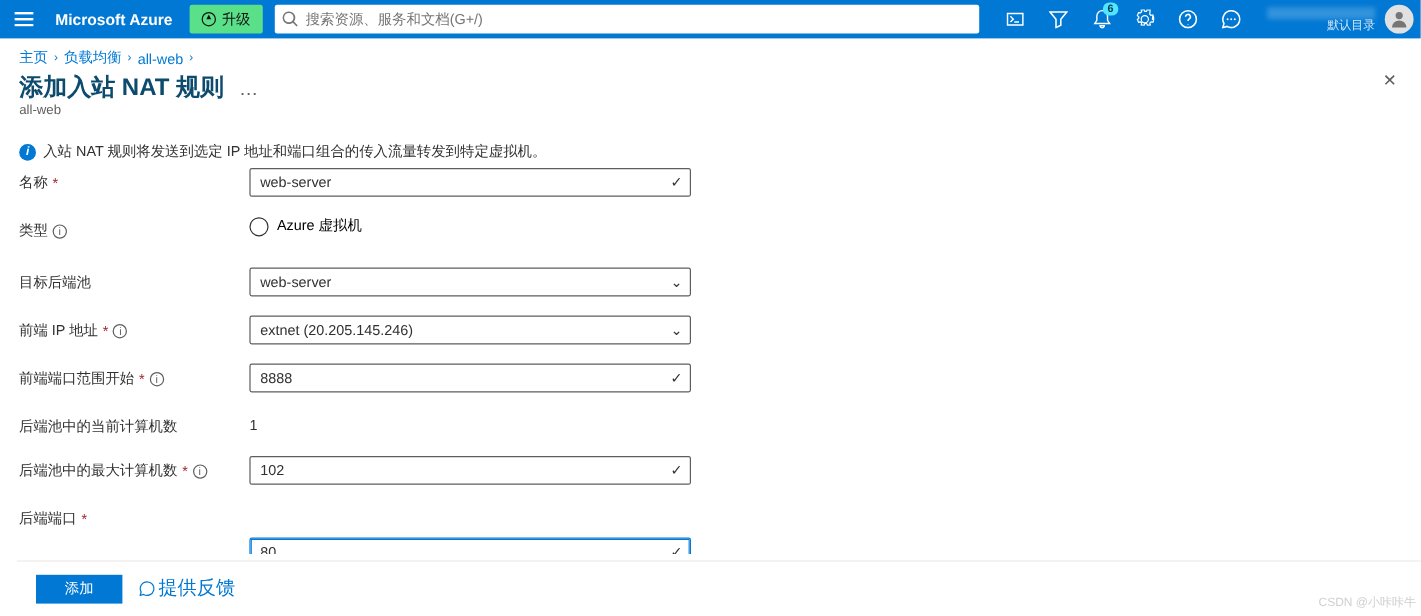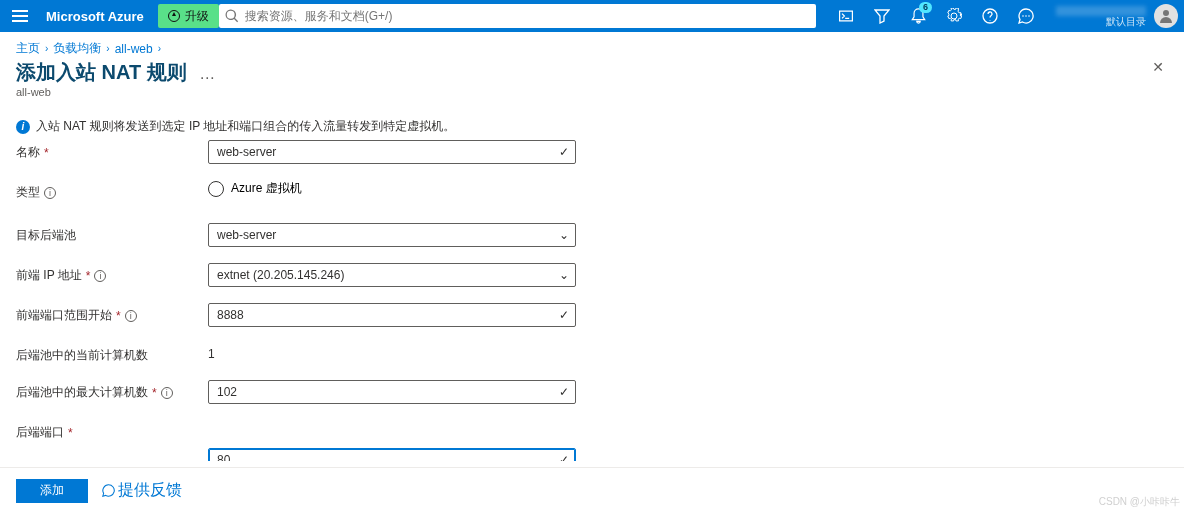--- a/index.html
+++ b/index.html
@@ -3,21 +3,21 @@
   <meta charset="utf-8">
   <style>
     * { margin: 0; padding: 0; box-sizing: border-box; font-family: "Segoe UI", -apple-system, sans-serif; }
     body { width: 1184px; height: 513px; overflow: hidden; background: #fff; position: relative; }
     
     
     .topbar { background: #0078d4; height: 32px; display: flex; align-items: center; color: #fff; font-size: 13px; }
     .hamburger { width: 40px; display: flex; align-items: center; justify-content: center; cursor: pointer; }
     .hamburger svg { fill: #fff; }
     .brand { font-weight: 600; padding: 0 14px 0 6px; }
-    .upgrade { background: #59e089; color: #111; height: 22px; display: flex; align-items: center; padding: 12px 10px; gap: 5px; border-radius: 2px; cursor: pointer; font-size: 12px; }
+    .upgrade { background: #59e089; color: #111; height: 22px; display: flex; align-items: center; padding: 12px 10px; gap: 5px; border-radius: 2px; margin-right: 10px; cursor: pointer; font-size: 12px; }
     .upgrade-icon { width: 12px; height: 12px; border: 1.5px solid #111; border-radius: 50%; position: relative; }
     .upgrade-icon::before { content:''; position:absolute; left:3px; top:1px; width:0; height:0; border-left:2.5px solid transparent; border-right:2.5px solid transparent; border-bottom:4px solid #111; }
     .search-wrap { flex: 1; max-width: 628px; display: flex; align-items: center; background: #fff; height: 24px; border-radius: 2px; padding: 0 6px; margin-right: 12px; }
     .search-wrap svg { fill: #767676; }
     .search-input { flex: 1; border: none; outline: none; font-size: 12px; padding-left: 6px; color: #333; background: transparent; }
     .topbar-right { display: flex; align-items: center; margin-left: auto; }
     .top-icon { width: 36px; height: 32px; display: flex; align-items: center; justify-content: center; cursor: pointer; position: relative; }
     .top-icon svg { fill: #fff; }
     .badge { position: absolute; top: 2px; right: 4px; background: #50e6ff; color: #003b5c; font-size: 9px; border-radius: 8px; padding: 0 4px; line-height: 11px; font-weight: 600; }
     .account-area { display: flex; align-items: center; padding: 0 6px 0 12px; gap: 8px; }
@@ -58,21 +58,21 @@
     .radio.checked { border-color: #0078d4; }
     .radio.checked::after { content:''; position:absolute; left:3px; top:3px; width:8px; height:8px; background:#0078d4; border-radius:50%; }
     .static-val { padding-top: 4px; color: #323130; }
     
     
     .form-area::-webkit-scrollbar { width: 16px; }
     .form-area::-webkit-scrollbar-track { background: #f3f2f1; }
     .form-area::-webkit-scrollbar-thumb { background: #c8c6c4; border: 3px solid #f3f2f1; border-radius: 8px; }
     
     
-    .footer { position: absolute; bottom: 0; left: 0; right: 0; height: 46px; border-top: 1px solid #edebe9; display: flex; align-items: center; padding: 0 16px; gap: 14px; background: #fff; }
+    .footer { position: absolute; bottom: 0; left: 14px; right: 0; height: 46px; border-top: 1px solid #edebe9; display: flex; align-items: center; padding: 0 16px; gap: 14px; background: #fff; }
     .btn-primary { background: #0078d4; color: #fff; border: none; height: 24px; padding: 0 24px; font-size: 12px; cursor: pointer; }
     .feedback-link { color: #0078d4; font-size: 16px; cursor: pointer; display: flex; align-items: center; gap: 3px; }
     .feedback-link svg { fill: #0078d4; }
     
     
     .watermark { position: absolute; right: 4px; bottom: 4px; font-size: 10px; color: #d0d0d0; pointer-events: none; }
   </style>
 </head>
 <body>
 

